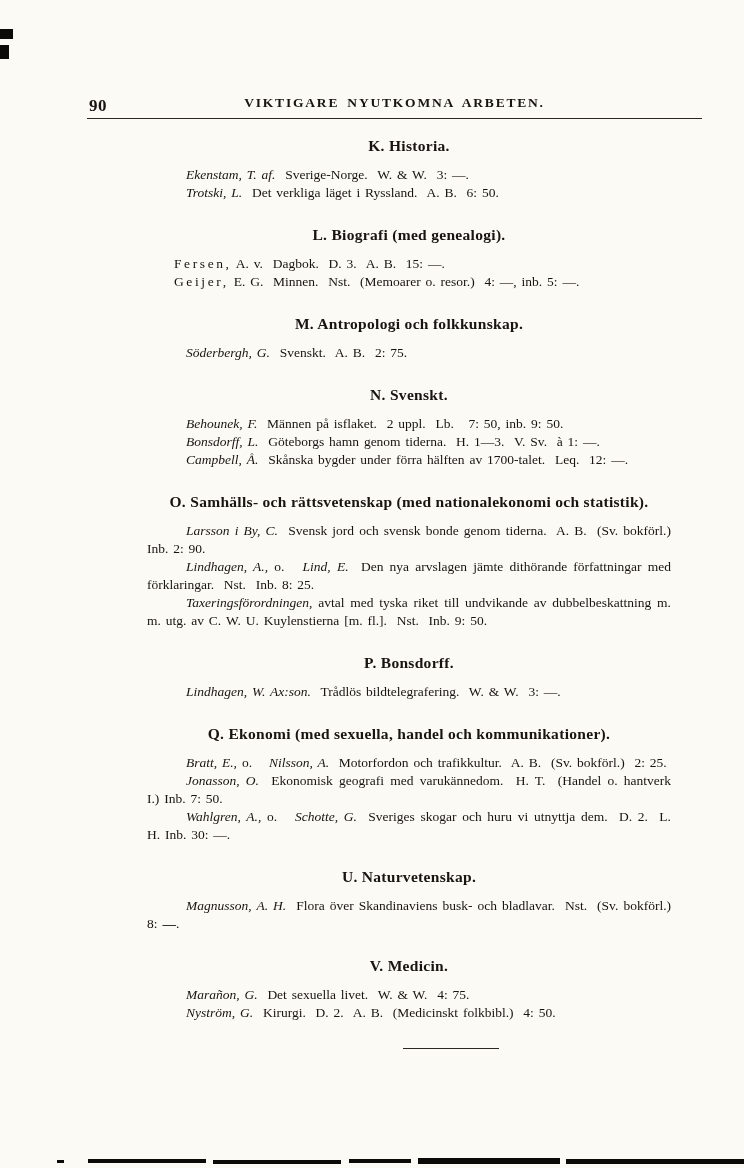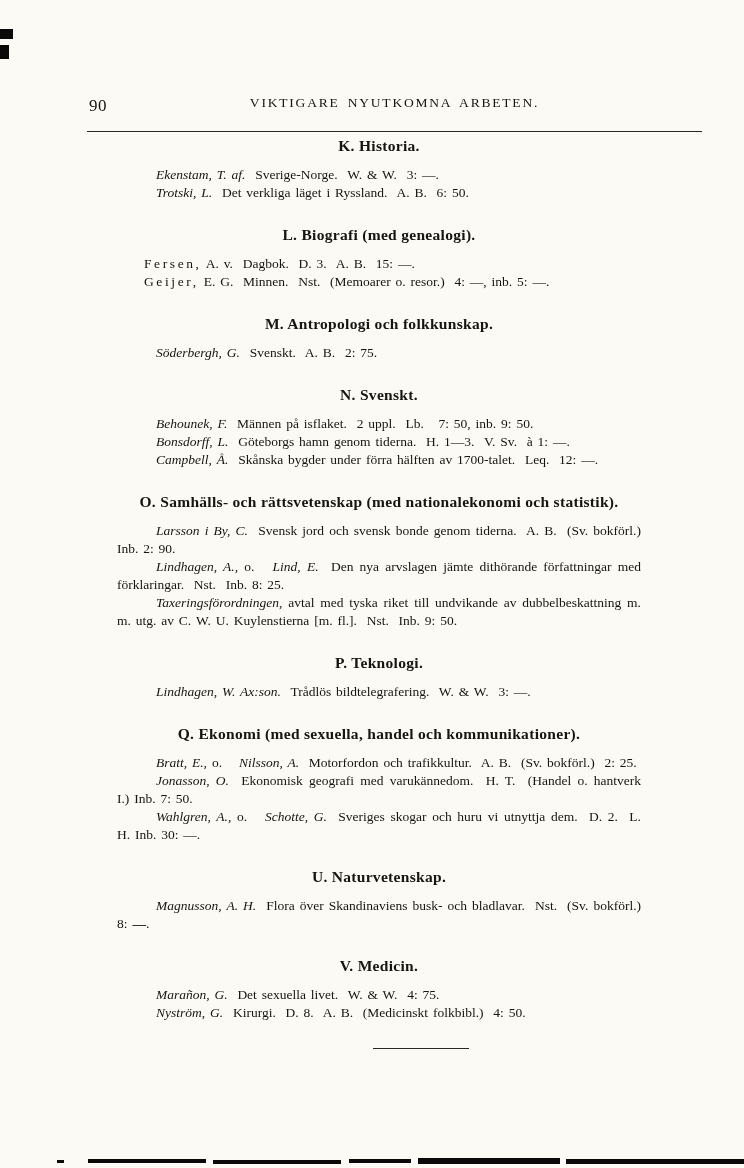--- a/index.html
+++ b/index.html
@@ -11,37 +11,38 @@
     position: relative;
     overflow: hidden;
   }
   .page { position: absolute; inset: 0; }
 
   
   .header {
     position: absolute;
     top: 95px; left: 87px; width: 615px;
     border-bottom: 1.6px solid #2b2620;
-    padding-bottom: 20px;
+    padding-bottom: 7px;
+    font-weight: bold;
   }
   .page-number {
     position: absolute; left: 2px; top: 1px;
     font-size: 17px; letter-spacing: 0.5px;
   }
   .running-title {
     text-align: center;
     font-size: 13.5px;
     letter-spacing: 1.8px;
     word-spacing: 3px;
   }
 
   
   .content {
     position: absolute;
-    top: 126px; left: 117px; width: 524px;
+    top: 126px; left: 147px; width: 524px;
   }
   .section-heading {
     font-size: 15.5px;
     font-weight: bold;
     text-align: center;
     white-space: nowrap;
     letter-spacing: 0.3px;
     margin: 24px -55px 11px -55px;
   }
   section:first-child .section-heading { margin-top: 11px; }
@@ -113,37 +114,37 @@
           <p class="entry"><span class="italic">Bonsdorff, L.</span><span class="roman">  Göteborgs hamn genom tiderna.  H. 1—3.  V. Sv.  à 1: —.</span></p>
           <p class="entry"><span class="italic">Campbell, Å.</span><span class="roman">  Skånska bygder under förra hälften av 1700-talet.  Leq.  12: —.</span></p>
         </section>
         <section>
           <h2 class="section-heading">O. Samhälls- och rättsvetenskap (med nationalekonomi och statistik).</h2>
           <p class="entry"><span class="italic">Larsson i By, C.</span><span class="roman">  Svensk jord och svensk bonde genom tiderna.  A. B.  (Sv. bokförl.) Inb. 2: 90.</span></p>
           <p class="entry"><span class="italic">Lindhagen, A.,</span><span class="roman"> o. </span><span class="italic">Lind, E.</span><span class="roman">  Den nya arvslagen jämte dithörande författningar med förklaringar.  Nst.  Inb. 8: 25.</span></p>
           <p class="entry"><span class="italic">Taxeringsförordningen</span><span class="roman">, avtal med tyska riket till undvikande av dubbelbeskattning m. m. utg. av C. W. U. Kuylenstierna [m. fl.].  Nst.  Inb. 9: 50.</span></p>
         </section>
         <section>
-          <h2 class="section-heading">P. Teknologi.</h2>
+          <h2 class="section-heading">P. Bonsdorff.</h2>
           <p class="entry"><span class="italic">Lindhagen, W. Ax:son.</span><span class="roman">  Trådlös bildtelegrafering.  W. &amp; W.  3: —.</span></p>
         </section>
         <section>
           <h2 class="section-heading">Q. Ekonomi (med sexuella, handel och kommunikationer).</h2>
           <p class="entry"><span class="italic">Bratt, E.,</span><span class="roman"> o. </span><span class="italic">Nilsson, A.</span><span class="roman">  Motorfordon och trafikkultur.  A. B.  (Sv. bokförl.)  2: 25.</span></p>
           <p class="entry"><span class="italic">Jonasson, O.</span><span class="roman">  Ekonomisk geografi med varukännedom.  H. T.  (Handel o. hantverk I.) Inb. 7: 50.</span></p>
           <p class="entry"><span class="italic">Wahlgren, A.,</span><span class="roman"> o. </span><span class="italic">Schotte, G.</span><span class="roman">  Sveriges skogar och huru vi utnyttja dem.  D. 2.  L. H. Inb. 30: —.</span></p>
         </section>
         <section>
           <h2 class="section-heading">U. Naturvetenskap.</h2>
           <p class="entry"><span class="italic">Magnusson, A. H.</span><span class="roman">  Flora över Skandinaviens busk- och bladlavar.  Nst.  (Sv. bokförl.)  8: </span><span class="bold">—</span><span class="roman">.</span></p>
         </section>
         <section>
           <h2 class="section-heading">V. Medicin.</h2>
           <p class="entry"><span class="italic">Marañon, G.</span><span class="roman">  Det sexuella livet.  W. &amp; W.  4: 75.</span></p>
-          <p class="entry"><span class="italic">Nyström, G.</span><span class="roman">  Kirurgi.  D. 8.  A. B.  (Medicinskt folkbibl.)  4: 50.</span></p>
+          <p class="entry"><span class="italic">Nyström, G.</span><span class="roman">  Kirurgi.  D. 2.  A. B.  (Medicinskt folkbibl.)  4: 50.</span></p>
         </section>
       </div>
     <hr class="end-rule">
   </main>
 
   <div class="artifact a-b0"></div>
   <div class="artifact a-b1"></div>
   <div class="artifact a-b2"></div>
   <div class="artifact a-b3"></div>
   <div class="artifact a-b4"></div>

